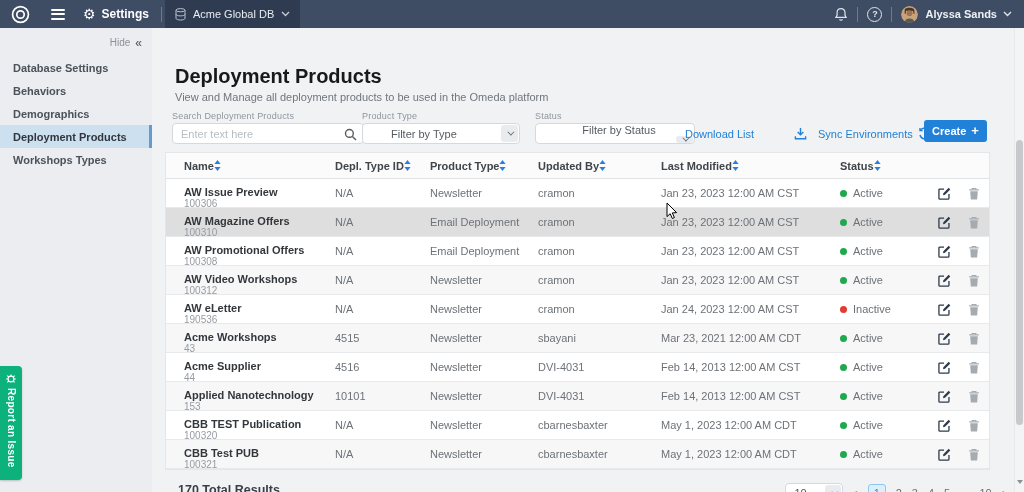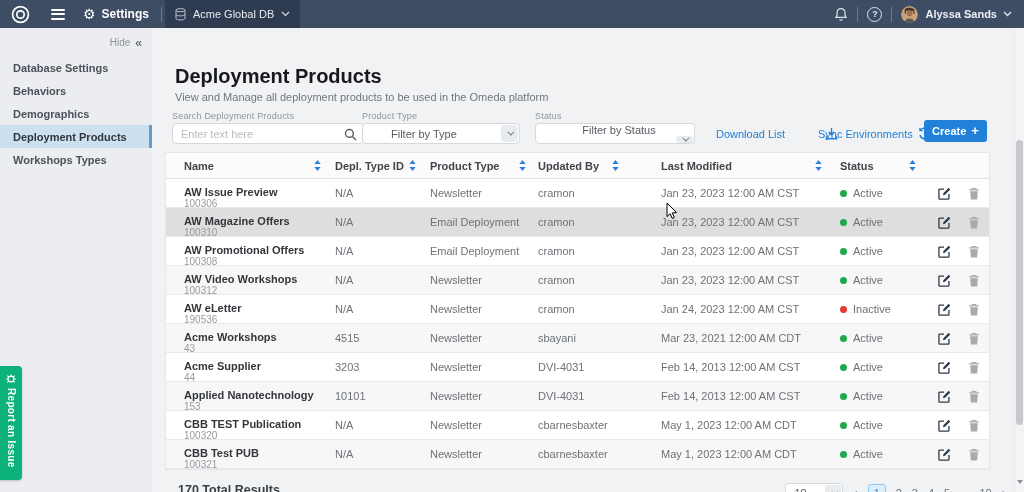--- a/index.html
+++ b/index.html
@@ -62,32 +62,32 @@
   .tinput input::placeholder { color:#b7bdc3; }
   .tinput .mag { position:absolute; right:7px; top:4px; }
   .fselect { height:21px; background:#fff; border:1px solid #d5d9dd; border-radius:4px; display:flex;
              align-items:center; font-size:11px; color:#565b61; padding-left:8px; cursor:pointer; }
   .fselect .selchev { margin-left:auto; width:17px; height:17px; margin-right:1px; background:#e9ecef;
                       border-radius:3px; display:flex; align-items:center; justify-content:center; color:#6b7075; }
   .f-ptype .fselect { width:158px;padding-left:28px; } .f-status .fselect { width:160px;flex-direction:column; }
 
   .lnk { position:absolute; display:flex; align-items:center; gap:5px; font-size:11px; color:#2180d8;
          cursor:pointer; white-space:nowrap; }
-  .lnk-download { left:564px; top:16px;gap:40px; }
+  .lnk-download { left:533px; top:16px;gap:40px; }
   .lnk-sync { left:666px; top:16px; }
   .create-btn { position:absolute; left:772px; top:9px; width:63px; height:22px; background:#2180d8;
                 border:none; border-radius:3px; color:#fff; font-size:11px; font-weight:bold; cursor:pointer;
                 display:flex; align-items:center; justify-content:center; gap:5px;
                 font-family:"Liberation Sans","DejaVu Sans",sans-serif; }
   .create-btn .plus { font-size:13px; font-weight:bold; line-height:12px; }
 
   
   .tbl { margin:8px 0 0 13px; width:825px; background:#fff; border:1px solid #e4e6e8; }
   .thead { display:flex; align-items:center; height:26px; background:#fbfbfc; border-bottom:1px solid #e0e2e4; }
-  .hc { display:flex; align-items:center; justify-content:space-between; padding-right:10px;
+  .hc { display:flex; align-items:center; padding-right:10px;
         font-size:11px; font-weight:bold; color:#40454a; cursor:pointer; }
   .hc span { white-space:nowrap; }
   .trow { display:flex; align-items:stretch; height:29px; border-bottom:1px solid #e8e9eb; background:#fff;
           cursor:pointer; }
   .trow.stripe { background:#f7f7f8; }
   .trow.hl { background:#dedede; }
   .td { display:flex; align-items:center; font-size:11px; color:#6d7277; overflow:hidden; white-space:nowrap; }
   .c-name   { flex:0 0 165px; padding-left:18px; }
   .c-deplid { flex:0 0 95px;  padding-left:4px; }
   .c-ptype  { flex:0 0 110px; padding-left:4px; }
@@ -503,21 +503,21 @@
           <path d="M1.9 4.6h8.2l-.7 8.8H2.6z" fill="#a6abb0"></path>
         </svg>
       </span>
     </div>
   </div>
           <div class="trow">
     <div class="td c-name">
       <div class="nm">Acme Supplier</div>
       <div class="nid">44</div>
     </div>
-    <div class="td c-deplid">3203</div>
+    <div class="td c-deplid">4516</div>
     <div class="td c-ptype">Newsletter</div>
     <div class="td c-upd">DVI-4031</div>
     <div class="td c-lastmod">Feb 14, 2013 12:00 AM CST</div>
     <div class="td c-status">
       <span class="dot g"></span>
       <span>Active</span>
     </div>
     <div class="td c-actions">
       <span class="act">
         <svg width="13" height="13" viewBox="0 0 14 14">

